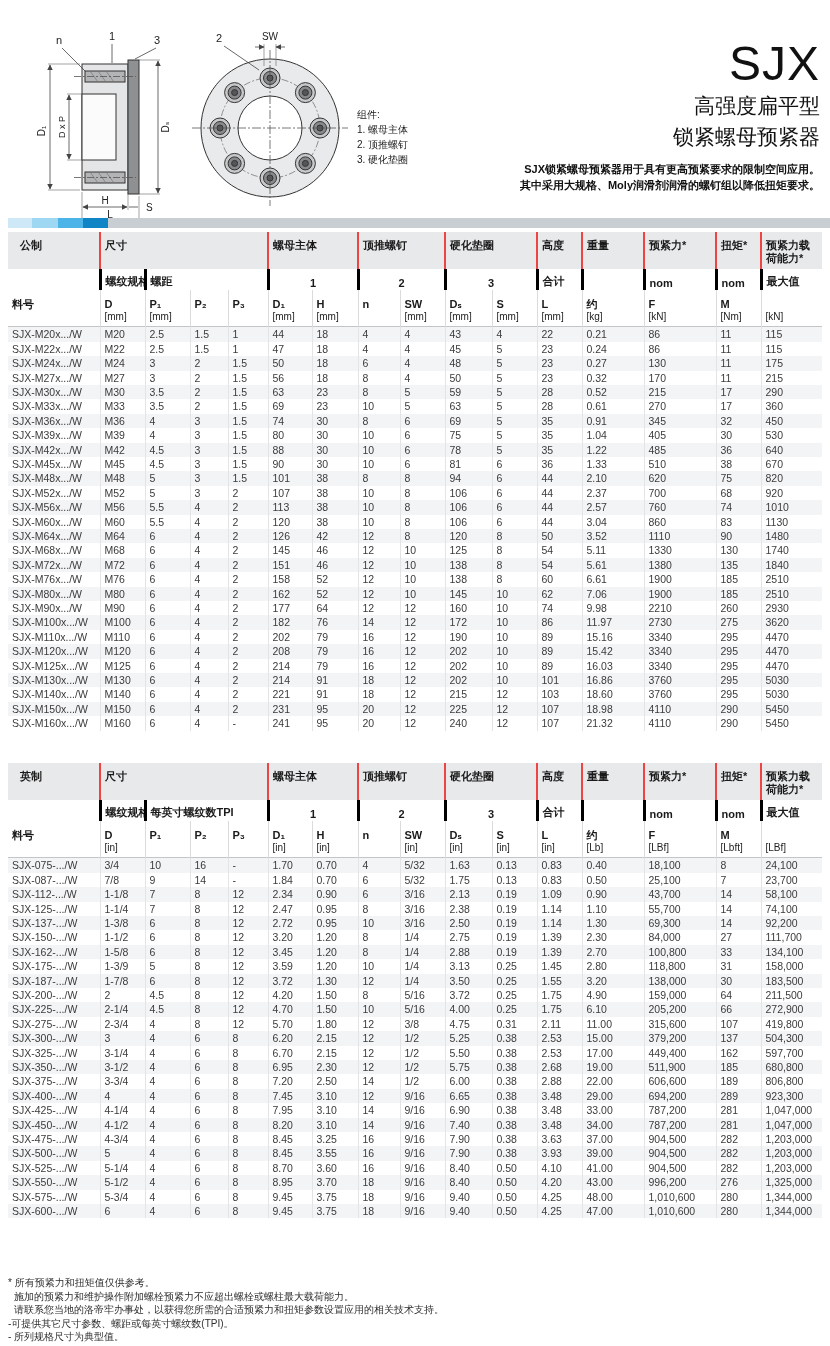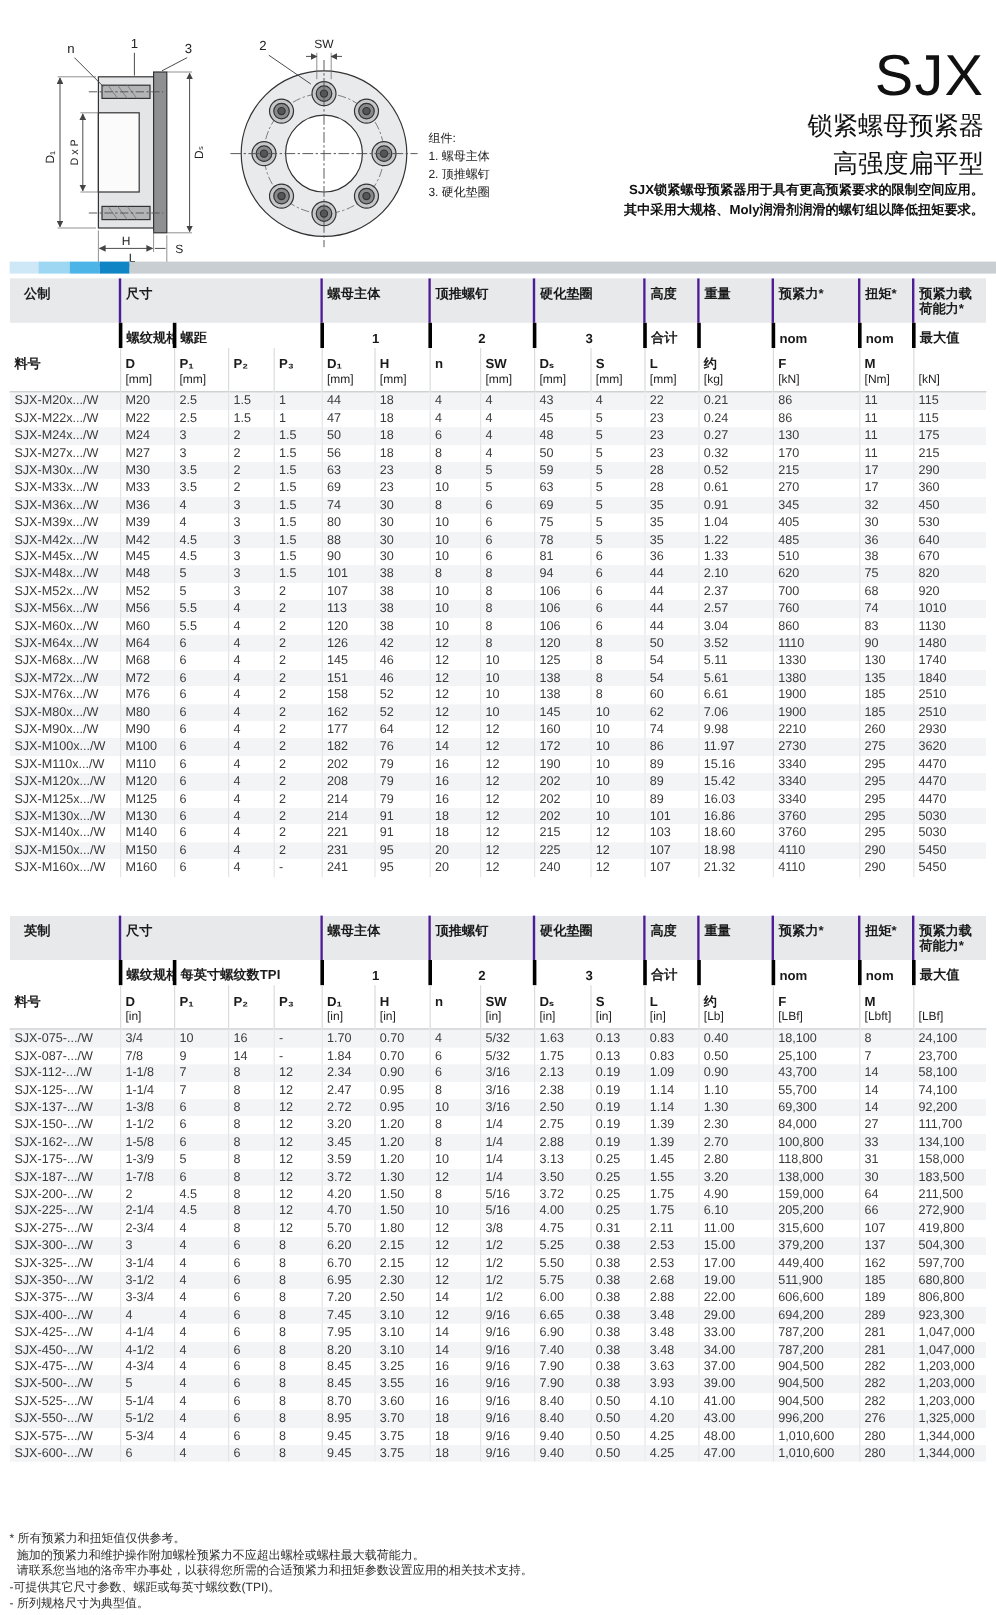--- a/index.html
+++ b/index.html
@@ -4,35 +4,35 @@
 <style>
   html,body { margin:0; padding:0; background:#fff; }
   .page {
     position:relative; width:830px; height:1346px; background:#fff;
     font-family:"Liberation Sans","DejaVu Sans",sans-serif; color:#1a1a1a; overflow:hidden;
   }
   
   .brand { position:absolute; top:40px; right:10px; text-align:right; }
   .brand-title { font-size:48px; font-weight:300; line-height:1; letter-spacing:1px; color:#111; }
   .brand-sub { font-size:21px; line-height:1.3; color:#111; margin-top:4px; }
-  .brand-desc { font-size:11px; font-weight:bold; line-height:1.5; color:#111; }
+  .brand-desc { font-size:11px; font-weight:bold; line-height:1.5; margin-top:10px; color:#111; }
   
   .colorbar { position:absolute; top:218px; left:8px; right:0; height:10px; display:flex; }
   .colorbar .rest { flex:1; }
   
   .drawing { position:absolute; top:26px; left:12px; }
   .drawing text { font-family:"Liberation Sans","DejaVu Sans",sans-serif; fill:#222; }
   
   table.tbl { position:absolute; left:8px; width:814px; border-collapse:collapse; table-layout:fixed; }
   .tbl-metric { top:232px; }
   .tbl-imperial { top:763px; }
   .tbl th, .tbl td { text-align:left; vertical-align:bottom; overflow:hidden; }
   .tbl tr.hr0 th {
     background:#e7e9ea; font-size:11px; font-weight:bold; padding:7px 4px 5px;
-    border-left:2px solid #4c1d95; white-space:pre-line; vertical-align:top; line-height:1.15;
+    border-left:2px solid #ef4444; white-space:pre-line; vertical-align:top; line-height:1.15;
   }
   .tbl tr.hr0 th:first-child { border-left:none;padding-left:12px; }
   .tbl tr.hr1 th {
     font-size:11px; font-weight:bold; padding:5px 4px 1px; border-left:3px solid #000000;
     white-space:nowrap; vertical-align:bottom;
   }
   .tbl tr.hr1 th:first-child { border-left:none; }
   .tbl tr.hr1 th.c { text-align:center; }
   .tbl tr.hr2 th { padding:8px 4px 3px; border-left:1px solid #d9dbdd; vertical-align:bottom; }
   .tbl tr.hr2 th:first-child { border-left:none; }
@@ -174,22 +174,22 @@
     <g font-size="10" fill="#333">
       <text x="345" y="92">组件:</text>
       <text x="345" y="107">1. 螺母主体</text>
       <text x="345" y="122">2. 顶推螺钉</text>
       <text x="345" y="137">3. 硬化垫圈</text>
     </g>
   </svg>
 
   <div class="brand">
     <div class="brand-title">SJX</div>
+    <div class="brand-sub">高强度扁平型</div>
     <div class="brand-sub">锁紧螺母预紧器</div>
-    <div class="brand-sub">高强度扁平型</div>
     <div class="brand-desc">
       <div>SJX锁紧螺母预紧器用于具有更高预紧要求的限制空间应用。</div>
       <div>其中采用大规格、Moly润滑剂润滑的螺钉组以降低扭矩要求。</div>
     </div>
   </div>
 
   <div class="colorbar">
       <div style="width: 24px; background: rgb(207, 232, 247);"></div>
       <div style="width: 26px; background: rgb(158, 215, 242);"></div>
       <div style="width: 25px; background: rgb(76, 180, 230);"></div>

